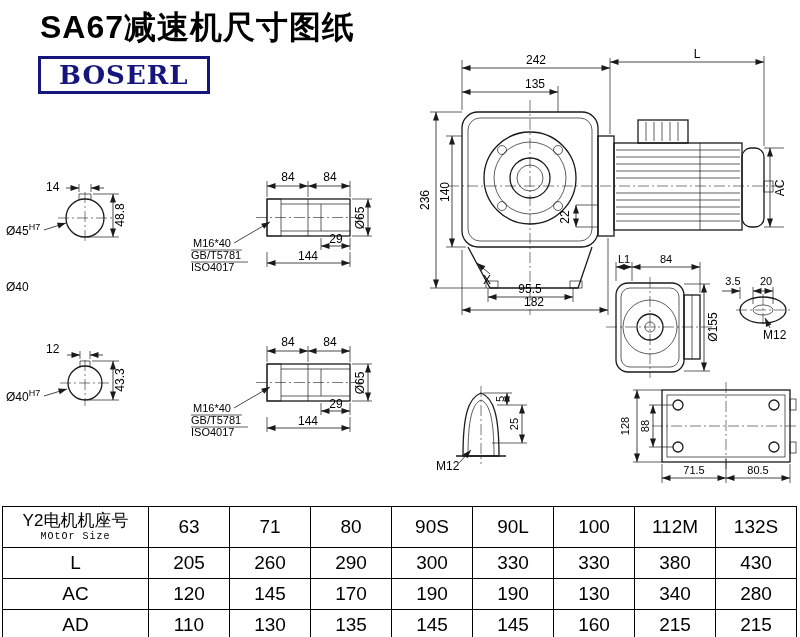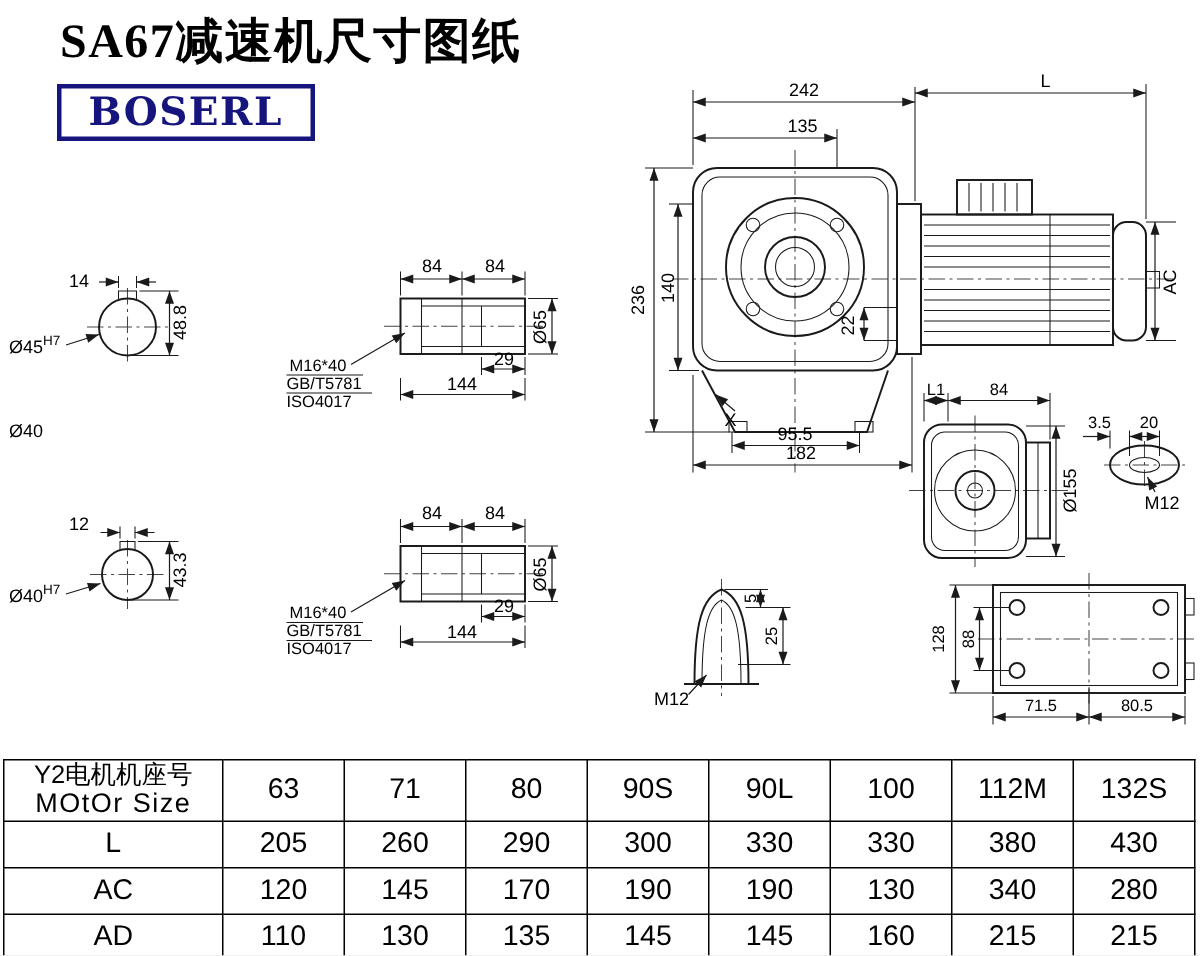--- a/index.html
+++ b/index.html
@@ -1,34 +1,34 @@
 <!DOCTYPE html>
 <html><head>
 <meta charset="utf-8">
 <style>
   html,body{margin:0;padding:0;background:#e8e8e8;}
   .screen{position:relative;width:800px;height:637px;background:#ffffff;overflow:hidden;
           font-family:"Liberation Sans",sans-serif;color:#000;}
-  .title{position:absolute;left:40px;top:6px;font-size:32px;font-weight:700;letter-spacing:1px;color:#000;font-family:Liberation Serif, serif;}
+  .title{position:absolute;left:40px;top:6px;font-size:32px;font-weight:700;letter-spacing:1px;color:#000;}
   .logo{position:absolute;left:38px;top:56px;border:3px solid #15157d;background:#fff;
         color:#15157d;font-family:"DejaVu Serif",serif;font-weight:700;font-size:26px;
         padding:1px 18px;letter-spacing:1px;}
   svg.draw{position:absolute;left:0;top:0;}
   .ol{fill:none;stroke:#1a1a1a;stroke-width:1.3;}
   .tl{fill:none;stroke:#1a1a1a;stroke-width:0.7;}
   .cl{fill:none;stroke:#444;stroke-width:0.7;stroke-dasharray:11 3 2 3;}
   .dl{fill:none;stroke:#1a1a1a;stroke-width:0.8;}
   text.d{font:12px "Liberation Sans",sans-serif;fill:#000;}
   text.ds{font:11px "Liberation Sans",sans-serif;fill:#000;}
   table.dim-table{position:absolute;left:2px;top:506px;width:795px;border-collapse:collapse;table-layout:fixed;}
   table.dim-table td,table.dim-table th{border:1.6px solid #000;text-align:center;vertical-align:middle;
       padding:0;font-weight:400;font-size:19px;color:#000;}
   tr.hrow{height:41px;} tr.drow{height:31px;}
   .hdr-cn{font-size:17px;line-height:1.1;}
-  .hdr-en{font-size:18px;font-family:Liberation Sans, sans-serif;letter-spacing:1px;line-height:1.1;}
+  .hdr-en{font-size:10px;font-family:Liberation Mono, monospace;letter-spacing:1px;line-height:1.1;}
 </style>
 </head>
 <body>
 
 <div class="screen">
 
   <div class="title">SA67减速机尺寸图纸</div>
   <div class="logo">BOSERL</div>
 
   <svg class="draw" width="800" height="505" viewBox="0 0 800 505">

